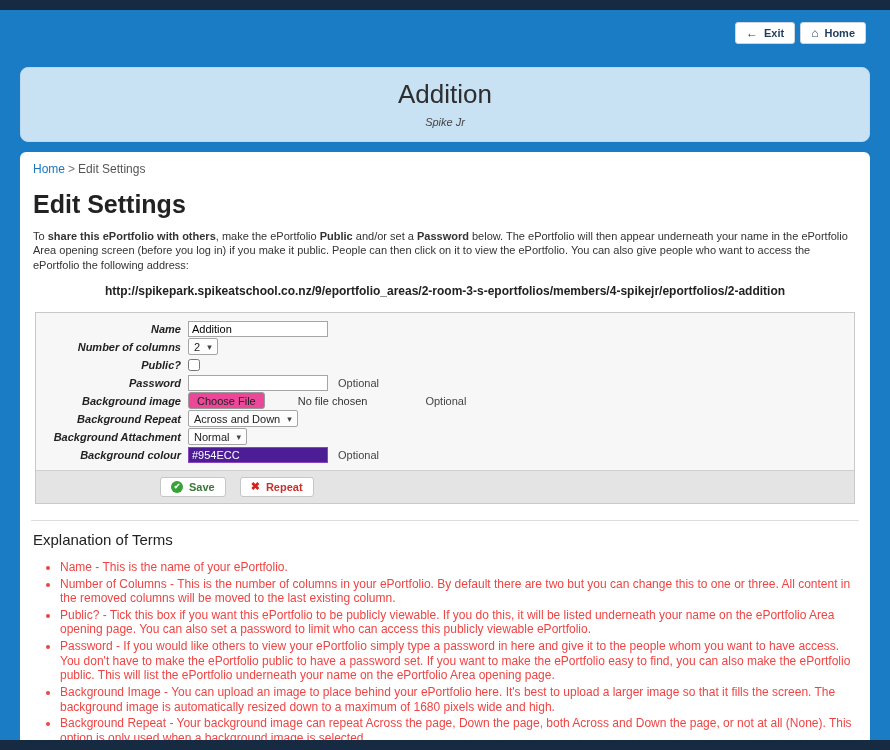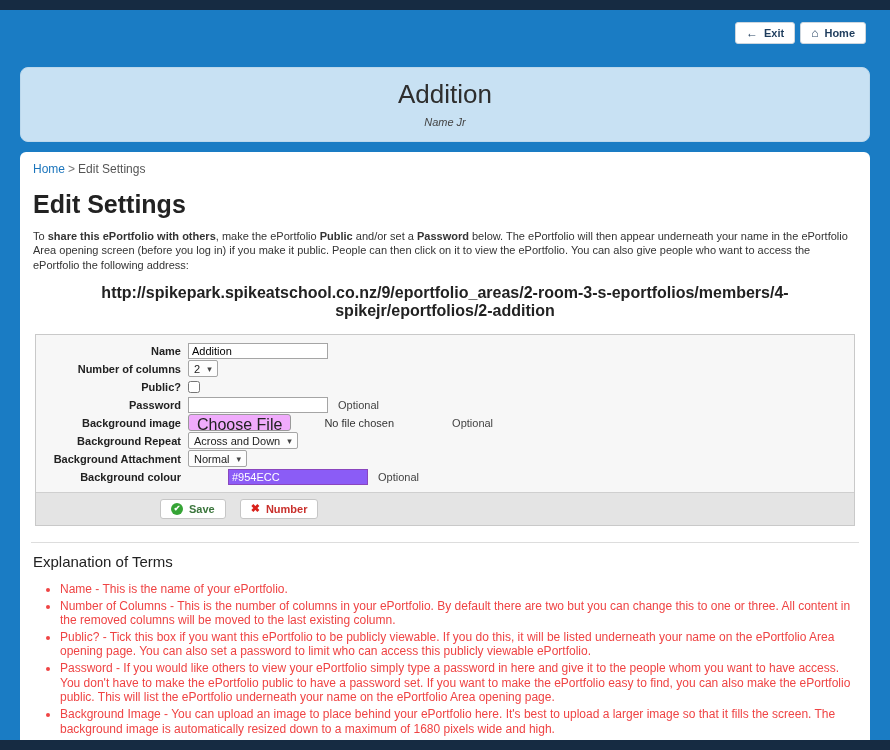--- a/index.html
+++ b/index.html
@@ -36,51 +36,51 @@
     padding:10px 13px 14px; min-height:592px;
   }
   .breadcrumb { font-size:12px; color:#555; }
   .crumb-link { color:#1b75bc; text-decoration:none; cursor:pointer; }
   .crumb-sep { margin:0 3px; color:#777; }
 
   h1.page-heading { font-size:25px; font-weight:bold; color:#222; margin:14px 0 10px; }
 
   .intro-para { font-size:11px; line-height:1.3; color:#333; margin:0 0 12px; }
   .b { font-weight:bold; }
-  .share-url { text-align:center; font-size:16px; font-weight:bold; color:#222; margin:12px 0 14px; }
+  .share-url { text-align:center; font-size:12px; font-weight:bold; color:#222; margin:12px 0 14px; }
 
   
   .form-panel { border:1px solid #c9c9c9; background:#f7f7f7; margin:0 2px; }
   .form-rows { padding:7px 0 6px; }
   .f-row { display:flex; align-items:center; min-height:18px; padding:0; }
   .f-label {
     flex:none; width:152px; text-align:right; padding-right:7px;
-    font-size:11px; font-weight:bold; color:#222;
+    font-size:11px; font-weight:bold; color:#222;font-style:italic;
   }
   .f-input {
     width:140px; height:16px; border:1px solid #a5a5a5; background:#fff;
     font-size:11px; padding:0 3px; font-family:"Liberation Sans", sans-serif;
   }
   .f-select {
     display:inline-flex; align-items:center; gap:7px;
     border:1px solid #a5a5a5; background:#fdfdfd; border-radius:2px;
     font-size:11px; color:#222; padding:1px 5px; height:17px; cursor:pointer;
   }
   .f-select .arrow { font-size:9px; color:#444; }
   .f-check { width:12px; height:12px; margin:0 4px 0 0; }
   .f-note { font-size:11px; color:#333; }
   .f-optional { font-size:11px; color:#444; margin-left:10px; }
   .choose-btn {
-    border:1px solid #9a9a9a; background:#f0abfc; border-radius:3px;
-    font-size:16px; color:#222; padding:1px 8px; height:17px; cursor:pointer;
+    border:1px solid #9a9a9a; background:#ec4899; border-radius:3px;
+    font-size:11px; color:#222; padding:1px 8px; height:17px; cursor:pointer;
     font-family:"Liberation Sans", sans-serif;
   }
   .file-status { font-size:11px; color:#333; margin-left:7px;padding-left:26px; }
   .opt-far { margin-left:58px; }
-  .swatch-input { background:#8b5cf6; color:#fff; border-color:#8a46be;margin-left:40px; }
+  .swatch-input { background:#4c1d95; color:#fff; border-color:#8a46be; }
 
   .form-buttons {
     background:#e4e4e4; border-top:1px solid #cfcfcf;
     padding:6px 0 6px 124px; display:flex; gap:14px;
   }
   .action-btn {
     background:#fff; border:1px solid #c6c6c6; border-radius:3px;
     padding:3px 10px; font-size:11px; display:inline-flex; align-items:center; gap:6px;
     cursor:pointer; font-family:"Liberation Sans", sans-serif;
   }
@@ -110,21 +110,21 @@
     <span>Exit</span>
   </button>
   <button class="nav-btn">
     <span class="ic">⌂</span>
     <span>Home</span>
   </button>
 </div>
 
 <div class="header-card">
   <div class="header-title">Addition</div>
-  <div class="header-subtitle">Name Jr</div>
+  <div class="header-subtitle">Spike Jr</div>
 </div>
 
 <div class="main-card">
 
   <div class="breadcrumb">
     <a class="crumb-link">Home</a><span class="crumb-sep">&gt;</span><span>Edit Settings</span>
   </div>
 
   <h1 class="page-heading">Edit Settings</h1>
 
@@ -190,21 +190,21 @@
 
     </div>
 
     <div class="form-buttons">
       <button class="action-btn btn-save">
         <span class="save-ic">✔</span>
         <span>Save</span>
       </button>
       <button class="action-btn btn-cancel">
         <span class="cancel-ic">✖</span>
-        <span>Number</span>
+        <span>Repeat</span>
       </button>
     </div>
   </div>
 
   <hr class="divider">
 
   <div class="terms-heading">Explanation of Terms</div>
 
 
   <ul class="terms-list">

